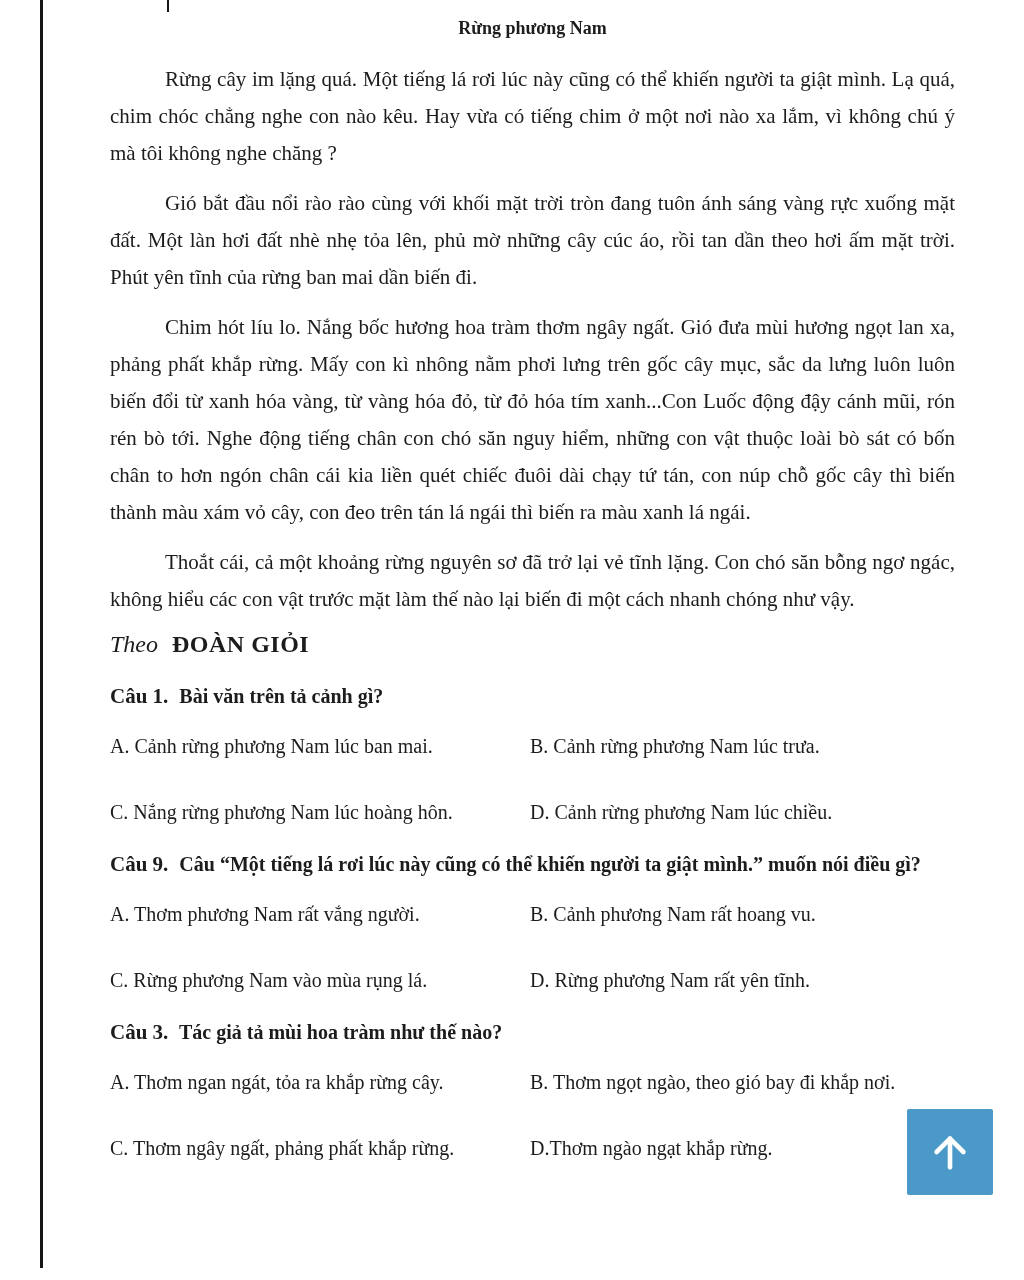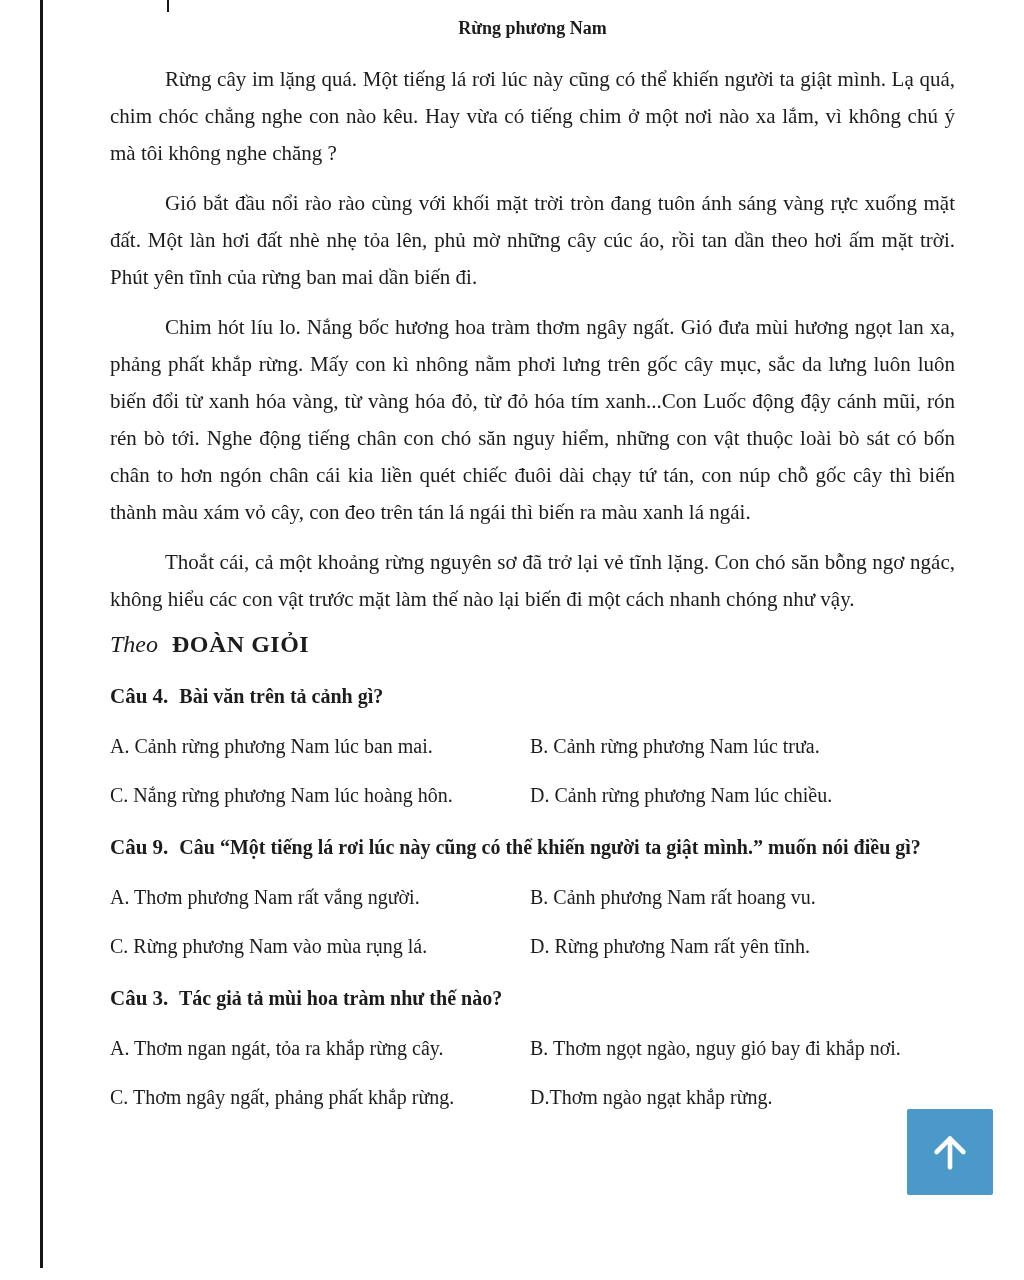--- a/index.html
+++ b/index.html
@@ -69,21 +69,21 @@
     line-height: 28px;
     margin: 0 0 22px 0;
   }
   .q-label {
     font-size: 21px;
     margin-right: 6px;
   }
   .options-grid {
     display: grid;
     grid-template-columns: 420px auto;
-    row-gap: 21px;
+    row-gap: 38px;
     margin: 0 0 24px 0;
   }
   .option {
     font-size: 20px;
     line-height: 28px;
   }
   .scroll-top {
     position: absolute;
     left: 907px;
     top: 1109px;
@@ -118,21 +118,21 @@
     <p class="para">Gió bắt đầu nổi rào rào cùng với khối mặt trời tròn đang tuôn ánh sáng vàng rực xuống mặt đất. Một làn hơi đất nhè nhẹ tỏa lên, phủ mờ những cây cúc áo, rồi tan dần theo hơi ấm mặt trời. Phút yên tĩnh của rừng ban mai dần biến đi.</p>
     <p class="para">Chim hót líu lo. Nắng bốc hương hoa tràm thơm ngây ngất. Gió đưa mùi hương ngọt lan xa, phảng phất khắp rừng. Mấy con kì nhông nằm phơi lưng trên gốc cây mục, sắc da lưng luôn luôn biến đổi từ xanh hóa vàng, từ vàng hóa đỏ, từ đỏ hóa tím xanh...Con Luốc động đậy cánh mũi, rón rén bò tới. Nghe động tiếng chân con chó săn nguy hiểm, những con vật thuộc loài bò sát có bốn chân to hơn ngón chân cái kia liền quét chiếc đuôi dài chạy tứ tán, con núp chỗ gốc cây thì biến thành màu xám vỏ cây, con đeo trên tán lá ngái thì biến ra màu xanh lá ngái.</p>
     <p class="para">Thoắt cái, cả một khoảng rừng nguyên sơ đã trở lại vẻ tĩnh lặng. Con chó săn bỗng ngơ ngác, không hiểu các con vật trước mặt làm thế nào lại biến đi một cách nhanh chóng như vậy.</p>
 
     <div class="attribution">
       <span class="attr-prefix">Theo</span>
       <span class="attr-author">ĐOÀN GIỎI</span>
     </div>
 
     <div class="q-head">
-      <span class="q-label">Câu 4.</span>
+      <span class="q-label">Câu 1.</span>
       <span class="q-text">Bài văn trên tả cảnh gì?</span>
     </div>
     <div class="options-grid">
       <div class="option">A. Cảnh rừng phương Nam lúc ban mai.</div>
       <div class="option">B. Cảnh rừng phương Nam lúc trưa.</div>
       <div class="option">C. Nắng rừng phương Nam lúc hoàng hôn.</div>
       <div class="option">D. Cảnh rừng phương Nam lúc chiều.</div>
     </div>
 
     <div class="q-head">
@@ -145,21 +145,21 @@
       <div class="option">C. Rừng phương Nam vào mùa rụng lá.</div>
       <div class="option">D. Rừng phương Nam rất yên tĩnh.</div>
     </div>
 
     <div class="q-head">
       <span class="q-label">Câu 3.</span>
       <span class="q-text">Tác giả tả mùi hoa tràm như thế nào?</span>
     </div>
     <div class="options-grid">
       <div class="option">A. Thơm ngan ngát, tỏa ra khắp rừng cây.</div>
-      <div class="option">B. Thơm ngọt ngào, nguy gió bay đi khắp nơi.</div>
+      <div class="option">B. Thơm ngọt ngào, theo gió bay đi khắp nơi.</div>
       <div class="option">C. Thơm ngây ngất, phảng phất khắp rừng.</div>
       <div class="option">D.Thơm ngào ngạt khắp rừng.</div>
     </div>
 
   </div>
 
   <button class="scroll-top" aria-label="Scroll to top">
     <span>
       <svg width="46" height="46" viewBox="0 0 24 24" fill="none" stroke="#ffffff" stroke-width="2.4" stroke-linecap="round" stroke-linejoin="round">
         <line x1="12" y1="20" x2="12" y2="5"></line>

